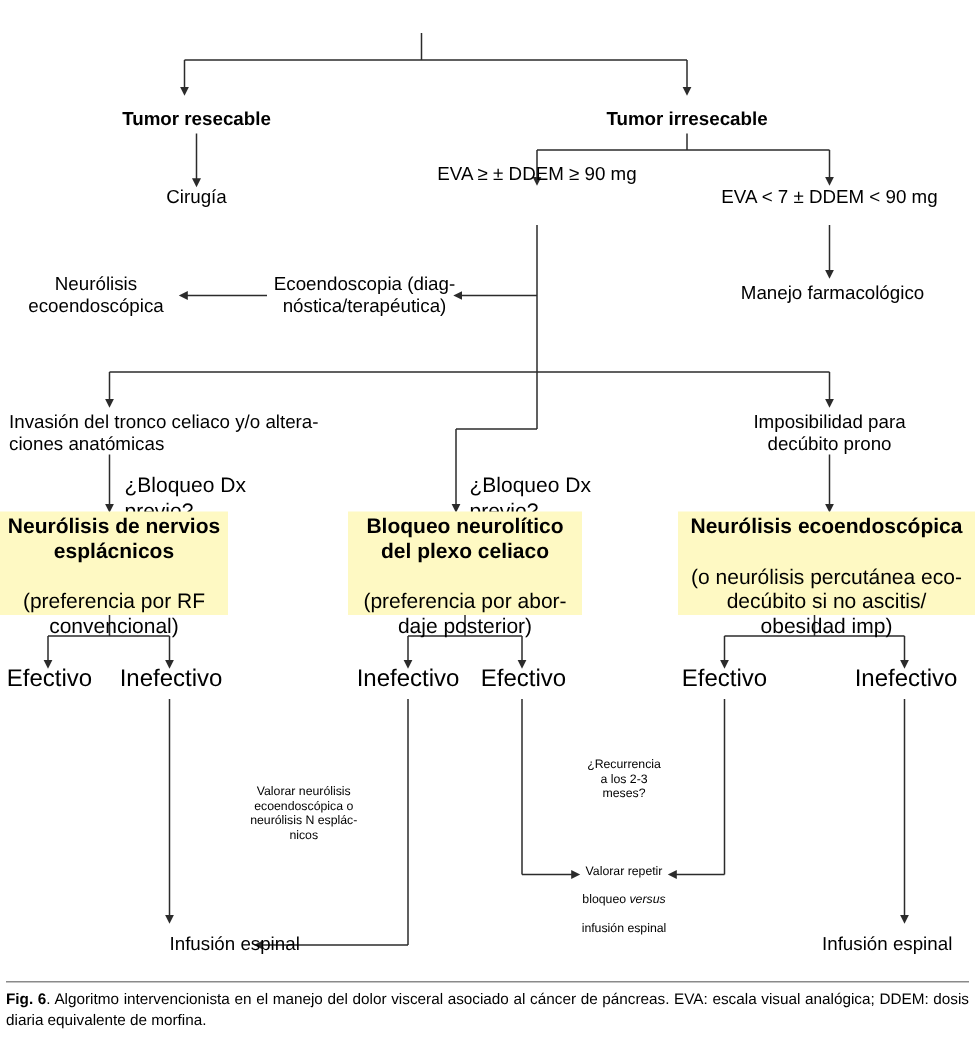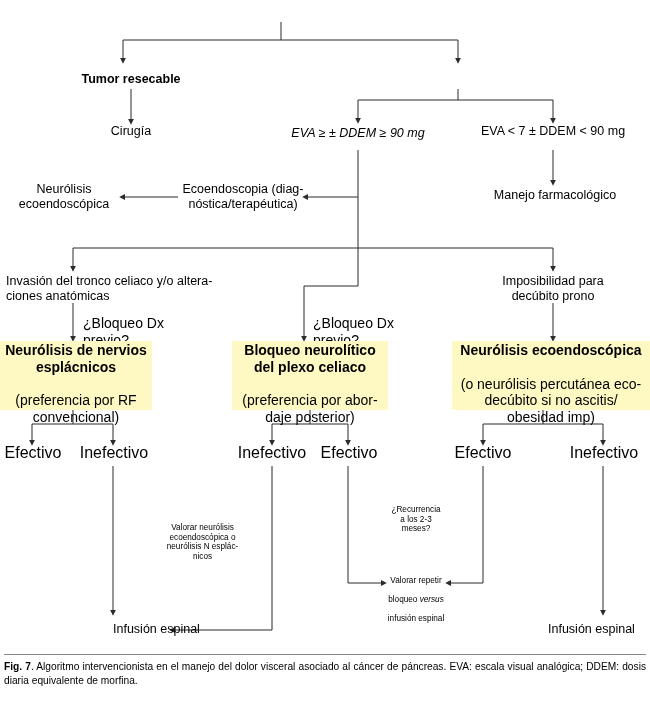--- a/index.html
+++ b/index.html
@@ -100,24 +100,25 @@
       <line x1="483" y1="466" x2="483" y2="583"></line>
       <line x1="483" y1="583" x2="449" y2="583" marker-end="url(#ah)"></line>
 
       <line x1="603" y1="466" x2="603" y2="612" marker-end="url(#ah)"></line>
     </g>
   </svg>
 
 
   <div class="node t13 bold" style="left:51px;top:72px;width:160px;">Tumor resecable</div>
 
+  <div class="node t13 bold" style="left:378px;top:72px;width:160px;">Tumor irresecable</div>
 
   <div class="node t13" style="left:81px;top:124px;width:100px;">Cirugía</div>
 
-  <div class="node t13" style="left:268px;top:126px;width:180px;font-style:italic;">EVA ≥ ± DDEM ≥ 90 mg</div>
+  <div class="node t13" style="left:268px;top:109px;width:180px;">EVA ≥ ± DDEM ≥ 90 mg</div>
 
   <div class="node t13" style="left:463px;top:124px;width:180px;">EVA &lt; 7 ± DDEM &lt; 90 mg</div>
 
   <div class="node t13" style="left:178px;top:182px;width:130px;">Ecoendoscopia (diag-
 nóstica/terapéutica)</div>
 
   <div class="node t13" style="left:8px;top:182px;width:112px;">Neurólisis
 ecoendoscópica</div>
 
   <div class="node t13" style="left:471px;top:188px;width:168px;">Manejo farmacológico</div>
@@ -185,14 +186,14 @@
 
   <div class="node t13" style="left:113px;top:622px;width:120px;text-align:left;">Infusión espinal</div>
 
   <div class="node t13" style="left:548px;top:622px;width:110px;text-align:left;">Infusión espinal</div>
 
 </div>
 
 <div class="rule"></div>
 
 <div class="caption">
-  <span class="fignum">Fig. 7</span><span>. Algoritmo intervencionista en el manejo del dolor visceral asociado al cáncer de páncreas. EVA: escala visual analógica; DDEM: dosis diaria equivalente de morfina.</span>
+  <span class="fignum">Fig. 6</span><span>. Algoritmo intervencionista en el manejo del dolor visceral asociado al cáncer de páncreas. EVA: escala visual analógica; DDEM: dosis diaria equivalente de morfina.</span>
 </div>
 
 </body></html>

